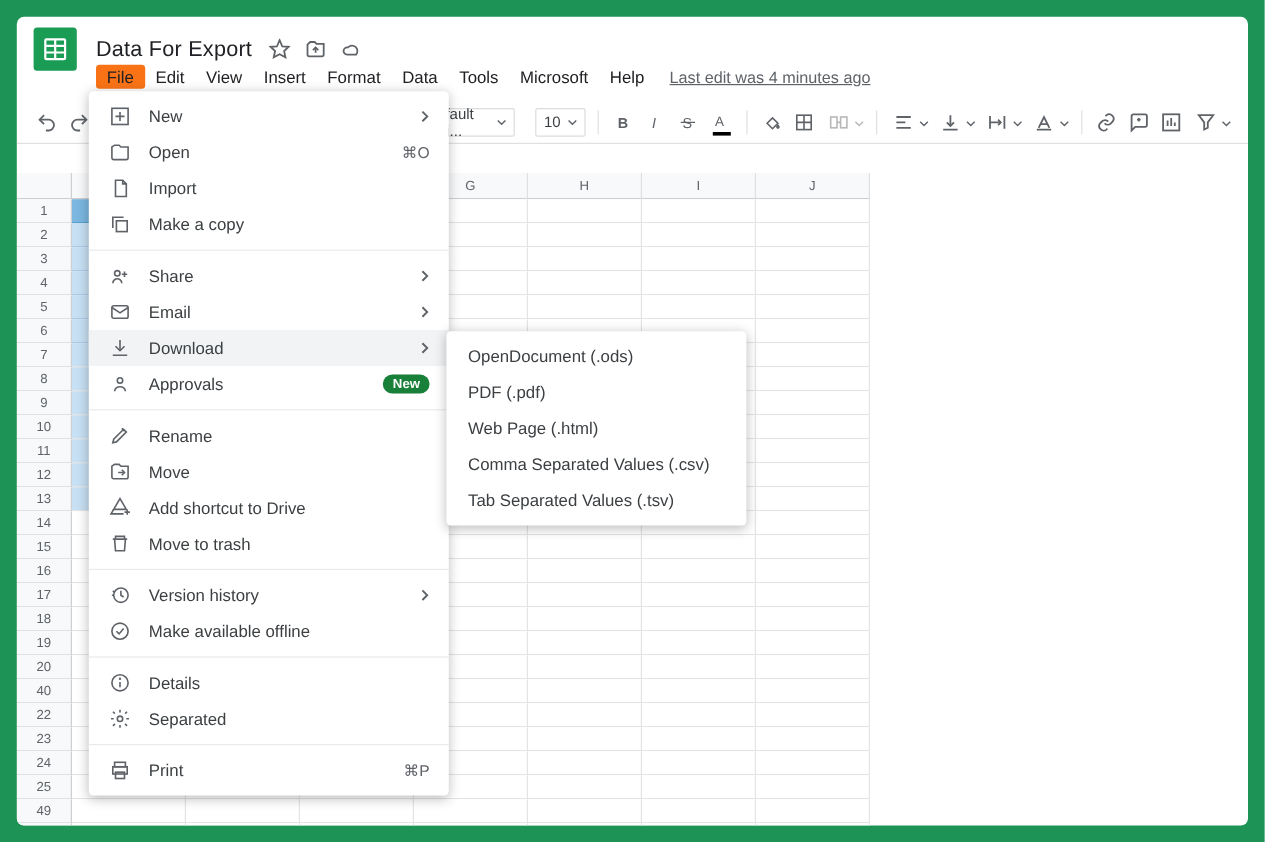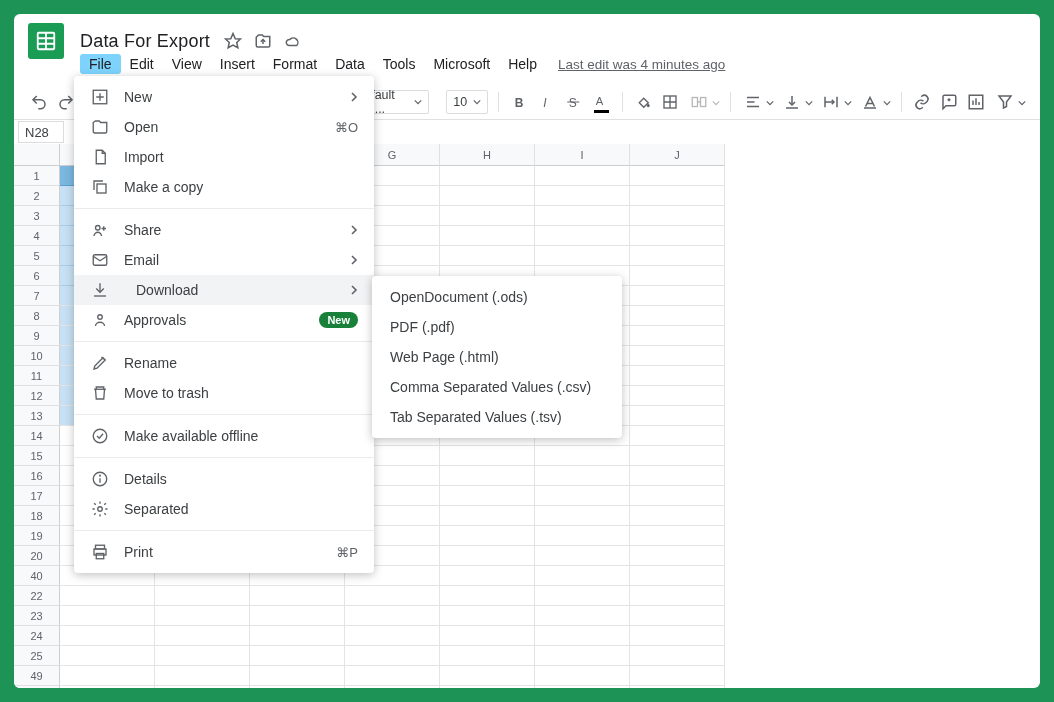--- a/index.html
+++ b/index.html
@@ -11,21 +11,21 @@
   .titlebar { position:absolute; left:0; top:0; right:0; height:44px; display:flex; align-items:center; padding:10px 14px 0 14px; }
   .logo { width:36px; height:36px; background:#1a9c55; border-radius:3px; display:flex; align-items:center; justify-content:center; margin-right:16px; }
   .logo svg { width:22px; height:22px; }
   .doc-title { font-size:18px; color:#202124; letter-spacing:0.2px; }
   .title-icons { display:flex; align-items:center; gap:12px; margin-left:14px; color:#5f6368; }
   .title-icons span svg { width:18px; height:18px; display:block; }
 
   
   .menubar { position:absolute; left:66px; top:38px; height:24px; display:flex; align-items:center; gap:0; font-size:14px; color:#202124; }
   .menubar .mi { padding:2px 9px; border-radius:3px; cursor:pointer; }
-  .menubar .mi.active { background:#7dd3fc; }
+  .menubar .mi.active { background:#f97316; }
   .last-edit { margin-left:12px; color:#5f6368; text-decoration:underline; font-size:13.5px; }
 
   
   .toolbar { position:absolute; left:0; top:70px; right:0; height:36px; border-top:1px solid #fff; border-bottom:1px solid #e0e0e0; display:flex; align-items:center; padding:0 14px; gap:6px; color:#5f6368; }
   .tb-btn { width:24px; height:24px; display:flex; align-items:center; justify-content:center; border-radius:3px; }
   .tb-btn svg { width:18px; height:18px; }
   .tb-sep { width:1px; height:20px; background:#e0e0e0; margin:0 4px; }
   .tb-font { width:90px; height:24px; border:1px solid #dadce0; border-radius:2px; display:flex; align-items:center; justify-content:space-between; padding:0 6px; font-size:12.5px; color:#3c4043; }
   .tb-size { width:46px; height:24px; border:1px solid #dadce0; border-radius:2px; display:flex; align-items:center; justify-content:space-between; padding:0 6px; font-size:12.5px; color:#3c4043; }
   .tb-drop { display:flex; align-items:center; }
@@ -48,21 +48,21 @@
   .cells { position:absolute; left:46px; top:22px; right:0; bottom:0; }
   .row { display:flex; height:20px; }
   .cell { height:20px; border-right:1px solid #e4e4e4; border-bottom:1px solid #e4e4e4; font-size:12.5px; display:flex; align-items:center; justify-content:flex-end; padding:0 6px; color:#2b2b2b; background:#fff; }
   .cell.head { background:#7bb7e0; font-weight:bold; justify-content:flex-end; border-right:1px solid #5a9fcf; border-bottom:1px solid #5a9fcf; }
   .cell.data { background:#c7e0f3; border-right:1px solid #a9cbe6; border-bottom:1px solid #a9cbe6; justify-content:center; }
   .cell.empty-sel { background:#c7e0f3; }
 
   
   .menu { position:absolute; left:60px; top:62px; width:300px; background:#fff; border-radius:4px; box-shadow:0 2px 10px rgba(0,0,0,0.25); padding:6px 0; z-index:20; }
   .menu .item { height:30px; display:flex; align-items:center; padding:0 16px 0 16px; font-size:14px; color:#3c4043; cursor:pointer; position:relative; }
-  .menu .item:hover, .menu .item.hover { background:#f1f3f4;gap:12px; }
+  .menu .item:hover, .menu .item.hover { background:#f1f3f4; }
   .menu .item .mico { width:20px; height:20px; margin-right:14px; color:#5f6368; display:flex; align-items:center; justify-content:center; }
   .menu .item .mico svg { width:18px; height:18px; }
   .menu .item .arrow { margin-left:auto; color:#5f6368; }
   .menu .item .shortcut { margin-left:auto; color:#5f6368; font-size:13px; }
   .menu .item .badge { margin-left:auto; background:#188038; color:#fff; font-size:11px; font-weight:bold; padding:2px 8px; border-radius:10px; }
   .menu hr { border:none; border-top:1px solid #e8eaed; margin:6px 0; }
 
   
   .submenu { position:absolute; left:358px; top:262px; width:250px; background:#fff; border-radius:4px; box-shadow:0 2px 10px rgba(0,0,0,0.25); padding:6px 0; z-index:21; }
   .submenu .sitem { height:30px; display:flex; align-items:center; padding:0 18px; font-size:14px; color:#3c4043; cursor:pointer; }
@@ -271,25 +271,20 @@
             <svg viewBox="0 0 24 24" fill="none" stroke="#5f6368" stroke-width="2">
               <path d="M4 4h16l-6 8v6l-4 2v-8z"></path>
             </svg>
           </div>
           <span class="caret"><svg viewBox="0 0 10 10">
               <path d="M1 3l4 4 4-4" fill="none" stroke="#5f6368" stroke-width="1.5"></path>
             </svg></span>
         </div>
     </div>
 
-    <div class="namebox-row">
-      <div class="namebox">
-          <span>N28</span>
-        </div>
-    </div>
 
     <div class="grid">
       <div class="corner"></div>
       <div class="colhead" id="colhead">
           <div class="ch" style="width: 95px;">D</div>
           <div class="ch" style="width: 95px;">E</div>
           <div class="ch" style="width: 95px;">F</div>
           <div class="ch" style="width: 95px;">G</div>
           <div class="ch" style="width: 95px;">H</div>
           <div class="ch" style="width: 95px;">I</div>
@@ -668,28 +663,63 @@
             <svg viewBox="0 0 24 24" stroke="#5f6368" stroke-width="1.8" fill="none">
               <path d="M4 20l4-1 11-11-3-3L5 16z"></path>
               <path d="M14 4l3 3"></path>
             </svg>
           </span>
           <span>Rename</span>
         </div>
         <div class="item">
           <span class="mico">
             <svg viewBox="0 0 24 24" stroke="#5f6368" stroke-width="1.8" fill="none">
+              <path d="M3 6l3-2h5l2 2h8v12a2 2 0 0 1-2 2H5a2 2 0 0 1-2-2z"></path>
+              <path d="M10 13h6"></path>
+              <path d="M14 10l3 3-3 3"></path>
+            </svg>
+          </span>
+          <span>Move</span>
+        </div>
+        <div class="item">
+          <span class="mico">
+            <svg viewBox="0 0 24 24" stroke="#5f6368" stroke-width="1.8" fill="none">
+              <path d="M12 2l7 12H5z"></path>
+              <path d="M5 14l-3 5h14"></path>
+              <line x1="17" y1="17" x2="23" y2="17"></line>
+              <line x1="20" y1="14" x2="20" y2="20"></line>
+            </svg>
+          </span>
+          <span>Add shortcut to Drive</span>
+        </div>
+        <div class="item">
+          <span class="mico">
+            <svg viewBox="0 0 24 24" stroke="#5f6368" stroke-width="1.8" fill="none">
               <path d="M4 7h16"></path>
               <path d="M7 7V4h10v3"></path>
               <path d="M6 7l1 13h10l1-13"></path>
             </svg>
           </span>
           <span>Move to trash</span>
         </div>
         <hr>
+        <div class="item">
+          <span class="mico">
+            <svg viewBox="0 0 24 24" stroke="#5f6368" stroke-width="1.8" fill="none">
+              <circle cx="13" cy="12" r="8"></circle>
+              <path d="M13 7v5l3 2"></path>
+              <path d="M3 12h2"></path>
+              <path d="M4 7l2 2"></path>
+            </svg>
+          </span>
+          <span>Version history</span>
+          <span class="arrow"><svg width="8" height="10" viewBox="0 0 8 10">
+              <path d="M2 1l4 4-4 4" fill="none" stroke="#5f6368" stroke-width="1.6"></path>
+            </svg></span>
+        </div>
         <div class="item">
           <span class="mico">
             <svg viewBox="0 0 24 24" stroke="#5f6368" stroke-width="1.8" fill="none">
               <circle cx="12" cy="12" r="9"></circle>
               <path d="M8 12l3 3 5-6"></path>
             </svg>
           </span>
           <span>Make available offline</span>
         </div>
         <hr>

